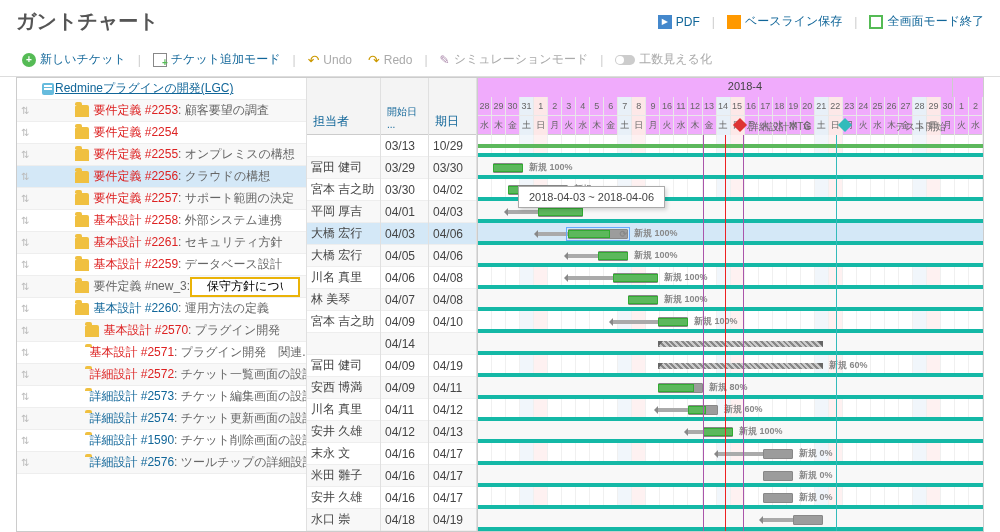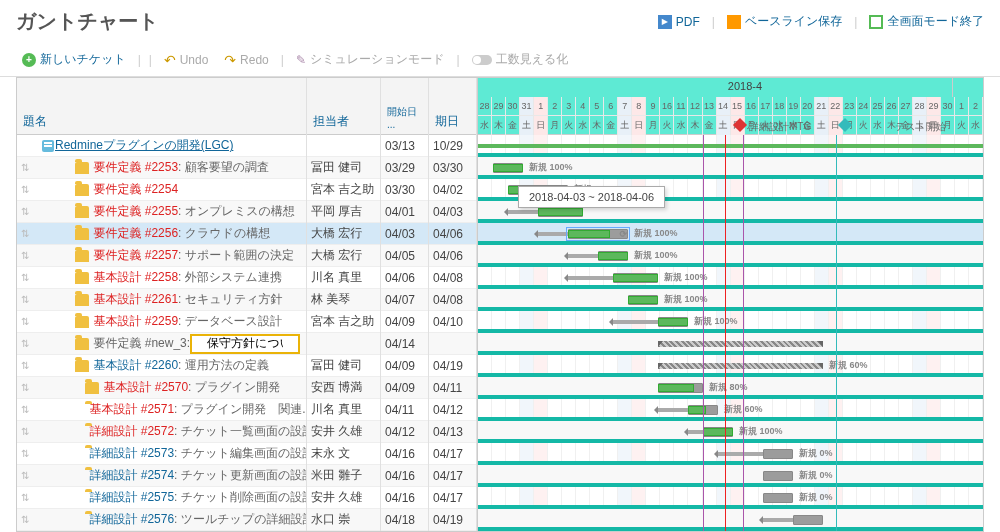--- a/index.html
+++ b/index.html
@@ -36,21 +36,21 @@
   .row .tracker { color: #d22; font-weight: 500; }
   .row .tracker.blue { color: #169; }
   .row .ticket-link { color: #169; text-decoration: underline; }
   .row .subj { color: #666; }
   .row .indent0 { margin-left: 20px; }
   .row .indent1 { margin-left: 40px; }
   .row .indent2 { margin-left: 50px; }
   .row input.inline-edit { border: 2px solid #eab308; padding: 1px 15px; font-size: 12px; width: 110px; }
   
   .timeline { flex: 1; position: relative; overflow: hidden; }
-  .tl-header { height: 57px; background: #5eead4; border-bottom: 1px solid #ccc; position: relative; }
+  .tl-header { height: 57px; background: #f0abfc; border-bottom: 1px solid #ccc; position: relative; }
   .tl-month { position: absolute; top: 0; height: 19px; border-right: 1px solid #ccc; text-align: center; font-size: 11px; color: #444; padding-top: 2px; }
   .tl-days { position: absolute; top: 19px; left: 0; right: 0; height: 38px; display: flex; }
   .tl-day { width: 15px; border-right: 1px solid #e8e8e8; text-align: center; font-size: 9px; color: #666; }
   .tl-day.sat { background: #e8f0f8; }
   .tl-day.sun { background: #fde8e8; }
   .tl-day .dnum { height: 19px; line-height: 19px; border-bottom: 1px solid #e8e8e8; }
   .tl-day .dwk { height: 19px; line-height: 19px; }
   
   .tl-body { position: relative; }
   .tl-row { height: 22px; border-bottom: 4px solid #14b8a6; position: relative; font-weight: bold; }
@@ -118,20 +118,24 @@
       </a>
   </div>
 </div>
 
 <div class="toolbar">
   <a href="#">
       <span class="plus-icon">+</span>
       <span>新しいチケット</span>
     </a>
   <span class="sep">|</span>
+  <a href="#">
+      <span class="ticket-icon"></span>
+      <span>チケット追加モード</span>
+    </a>
   <span class="sep">|</span>
   <a href="#" class="disabled">
       <span class="undo-icon">↶</span>
       <span>Undo</span>
     </a>
   <a href="#" class="disabled">
       <span class="redo-icon">↷</span>
       <span>Redo</span>
     </a>
   <span class="sep">|</span>
@@ -142,21 +146,20 @@
   <span class="sep">|</span>
   <a href="#" class="disabled">
       <span class="toggle-icon"></span>
       <span>工数見える化</span>
     </a>
 </div>
 
 <div class="gantt">
   <div class="left-panel">
     <div class="col col-subject" id="col-subject">
-      <div class="col-header">題名</div>
     <div class="row  ">
           <span class="indent0"></span>
           <svg class="icon">
             <rect x="1" y="1" width="12" height="12" fill="#6bd" rx="2"></rect>
             <rect x="3" y="3" width="8" height="2" fill="#fff"></rect>
             <rect x="3" y="6" width="8" height="2" fill="#fff"></rect>
           </svg> 
           <span class="ticket-link">Redmineプラグインの開発(LGC)</span>
         </div>
         <div class="row even ">
@@ -260,21 +263,21 @@
           <span class="handle">⇅</span>
           <span class="indent2"></span>
           <span class="folder-icon"></span>
           <span class="tracker blue">詳細設計 #2574</span>
           <span class="subj">: チケット更新画面の設計</span>
         </div>
         <div class="row  ">
           <span class="handle">⇅</span>
           <span class="indent2"></span>
           <span class="folder-icon"></span>
-          <span class="tracker blue">詳細設計 #2575</span>
+          <span class="tracker blue">詳細設計 #1590</span>
           <span class="subj">: チケット削除画面の設計</span>
         </div>
         <div class="row even ">
           <span class="handle">⇅</span>
           <span class="indent2"></span>
           <span class="folder-icon"></span>
           <span class="tracker blue">詳細設計 #2576</span>
           <span class="subj">: ツールチップの詳細設計</span>
         </div>
       </div>

